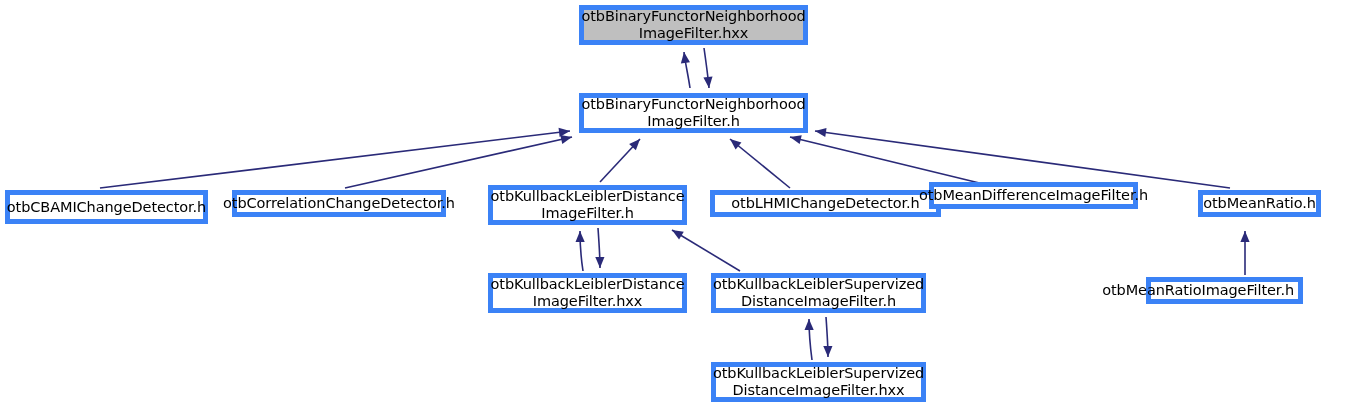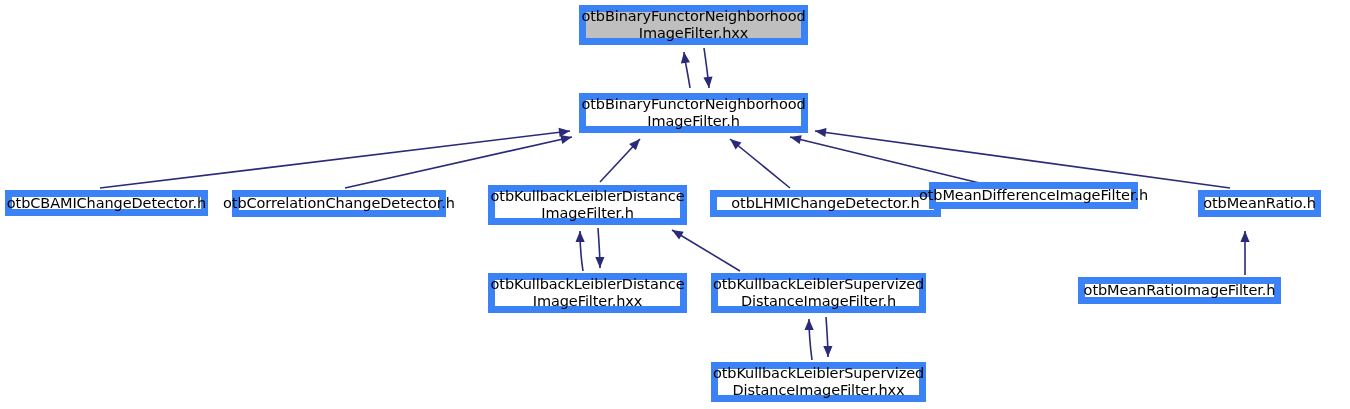--- a/index.html
+++ b/index.html
@@ -18,21 +18,21 @@
   svg.graph-svg {
     position: absolute;
     left: 0;
     top: 0;
     width: 1350px;
     height: 409px;
   }
   .node-box {
     position: absolute;
     box-sizing: border-box;
-    border: 7px solid #3b82f6;
+    border: 5px solid #3b82f6;
     background: #ffffff;
     display: flex;
     align-items: center;
     justify-content: center;
     text-align: center;
     color: #000000;
     font-size: 14.5px;
     line-height: 17px;
     letter-spacing: -0.1px;
     z-index: 3;
@@ -110,21 +110,21 @@
     </svg>
   <div id="nodes-layer">
       <div class="node-box highlight" style="left: 579px; top: 5px; width: 229px; height: 40px;">
         <span class="node-label">otbBinaryFunctorNeighborhood
 ImageFilter.hxx</span>
       </div>
       <div class="node-box" style="left: 579px; top: 93px; width: 229px; height: 40px;">
         <span class="node-label">otbBinaryFunctorNeighborhood
 ImageFilter.h</span>
       </div>
-      <div class="node-box" style="left: 5px; top: 190px; width: 203px; height: 26px;">
+      <div class="node-box" style="left: 5px; top: 190px; width: 203px; height: 34px;">
         <span class="node-label">otbCBAMIChangeDetector.h</span>
       </div>
       <div class="node-box" style="left: 232px; top: 190px; width: 214px; height: 27px;">
         <span class="node-label">otbCorrelationChangeDetector.h</span>
       </div>
       <div class="node-box" style="left: 488px; top: 185px; width: 199px; height: 40px;">
         <span class="node-label">otbKullbackLeiblerDistance
 ImageFilter.h</span>
       </div>
       <div class="node-box" style="left: 710px; top: 190px; width: 231px; height: 27px;">
@@ -137,21 +137,21 @@
         <span class="node-label">otbMeanRatio.h</span>
       </div>
       <div class="node-box" style="left: 488px; top: 273px; width: 199px; height: 40px;">
         <span class="node-label">otbKullbackLeiblerDistance
 ImageFilter.hxx</span>
       </div>
       <div class="node-box" style="left: 711px; top: 273px; width: 215px; height: 40px;">
         <span class="node-label">otbKullbackLeiblerSupervized
 DistanceImageFilter.h</span>
       </div>
-      <div class="node-box" style="left: 1078px; top: 277px; width: 203px; height: 27px;">
+      <div class="node-box" style="left: 1146px; top: 277px; width: 157px; height: 27px; justify-content: flex-end;">
         <span class="node-label">otbMeanRatioImageFilter.h</span>
       </div>
       <div class="node-box" style="left: 711px; top: 362px; width: 215px; height: 40px;">
         <span class="node-label">otbKullbackLeiblerSupervized
 DistanceImageFilter.hxx</span>
       </div>
     </div>
 </div>
 
 </body></html>

